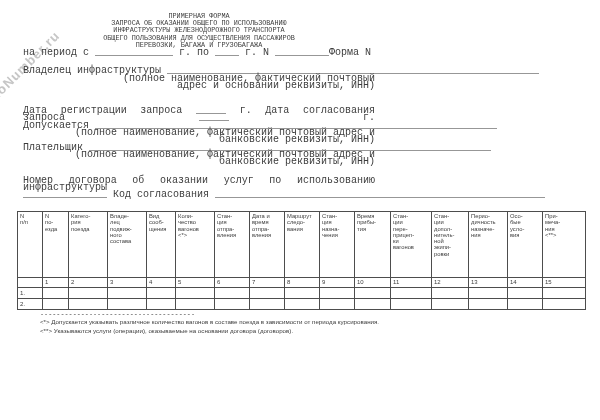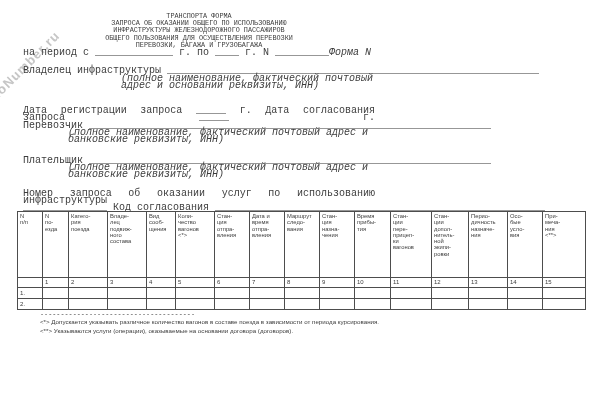--- a/index.html
+++ b/index.html
@@ -7,70 +7,70 @@
   .page{position:relative;width:600px;height:420px;overflow:hidden;background:#ffffff;}
   .watermark{position:absolute;left:-14px;top:94px;transform:rotate(-45deg);transform-origin:0 0;
     font-family:"Liberation Sans",sans-serif;font-size:13px;font-weight:bold;color:#c6c6c6;letter-spacing:1px;}
   .title{position:absolute;top:13px;left:23px;width:352px;text-align:center;
     font-family:"Liberation Mono","DejaVu Sans Mono",monospace;font-size:6.8px;line-height:7.2px;}
   .form{position:absolute;top:49px;left:23px;width:352px;
     font-family:"Liberation Mono","DejaVu Sans Mono",monospace;font-size:10px;line-height:7.3px;}
   .line{white-space:pre;}
   .justify{white-space:normal;text-align:justify;text-align-last:justify;}
   .flexline{display:flex;justify-content:space-between;white-space:pre;}
-  .forma{margin-right:58px;font-style:italic;}
-  .mt11{margin-top:11px}.mt5{margin-top:18px}.mt13{margin-top:13px}
-  .cap{text-align:left;font-style:italic;}
+  .forma{margin-right:58px;}
+  .mt11{margin-top:11px}.mt5{margin-top:18px}.mt13{}
+  .cap{text-align:right;}
   .cap-owner{margin-left:98px;width:254px;}
   .cap-std{margin-left:45px;width:307px;}
   table.req{position:absolute;top:211px;left:17px;width:568px;border-collapse:collapse;table-layout:fixed;
     font-family:"Liberation Sans",sans-serif;color:#3d3d3d;}
   table.req td, table.req th{border:1px solid #4d4d4d;font-weight:normal;vertical-align:top;overflow:hidden;}
   table.req th{font-size:5.8px;line-height:6.3px;text-align:left;padding:1px 1px 0 2px;white-space:pre-line;height:64px;}
   tr.numrow td{font-size:6px;line-height:8px;height:9px;padding:0 0 0 2px;}
   tr.bodyrow td{font-size:6.2px;line-height:9px;height:10px;padding:0 0 0 2px;}
   .footnotes{position:absolute;top:311px;left:40px;width:548px;font-size:6.2px;line-height:8.8px;}
   .sep{font-family:"Liberation Mono","DejaVu Sans Mono",monospace;font-size:6.8px;line-height:7px;}
 </style>
 </head>
 <body>
 
 <div class="page">
   <div class="watermark">NoNumber.ru</div>
 
   <div class="title">
-    <div>ТРАНСПОРТА ФОРМА</div>
+    <div>ПРИМЕРНАЯ ФОРМА</div>
     <div>ЗАПРОСА ОБ ОКАЗАНИИ ОБЩЕГО ПО ИСПОЛЬЗОВАНИЮ</div>
-    <div>ИНФРАСТРУКТУРЫ ЖЕЛЕЗНОДОРОЖНОГО ПАССАЖИРОВ</div>
-    <div>ОБЩЕГО ПОЛЬЗОВАНИЯ ДЛЯ ОСУЩЕСТВЛЕНИЯ ПЕРЕВОЗКИ</div>
+    <div>ИНФРАСТРУКТУРЫ ЖЕЛЕЗНОДОРОЖНОГО ТРАНСПОРТА</div>
+    <div>ОБЩЕГО ПОЛЬЗОВАНИЯ ДЛЯ ОСУЩЕСТВЛЕНИЯ ПАССАЖИРОВ</div>
     <div>ПЕРЕВОЗКИ, БАГАЖА И ГРУЗОБАГАЖА</div>
   </div>
 
   <div class="form">
     <div class="flexline">
       <span>на период с _____________ г. по ____ г. N _________</span>
       <span class="forma">Форма N</span>
     </div>
     <div class="line mt11">Владелец инфраструктуры ______________________________________________________________</div>
     <div class="cap cap-owner">
       <div>(полное наименование, фактический почтовый</div>
       <div>адрес и основании реквизиты, ИНН)</div>
     </div>
     <div class="justify mt5">Дата регистрации запроса _____ г. Дата согласования запроса _____ г.</div>
-    <div class="line">Перевозчик ___________________________________________________________________</div>
+    <div class="line">Допускается ___________________________________________________________________</div>
     <div class="cap cap-std">
       <div>(полное наименование, фактический почтовый адрес и</div>
       <div>банковские реквизиты, ИНН)</div>
     </div>
     <div class="line mt13">Плательщик ___________________________________________________________________</div>
     <div class="cap cap-std">
       <div>(полное наименование, фактический почтовый адрес и</div>
       <div>банковские реквизиты, ИНН)</div>
     </div>
-    <div class="justify mt11">Номер запроса об оказании услуг по использованию инфраструктуры</div>
+    <div class="justify mt11">Номер договора об оказании услуг по использованию инфраструктуры</div>
     <div class="line">______________ Код согласования _______________________________________________________</div>
   </div>
 
   <table class="req">
     <colgroup>
       <col style="width:25px">
         <col style="width:26px">
         <col style="width:39px">
         <col style="width:39px">
       <col style="width:29px">

